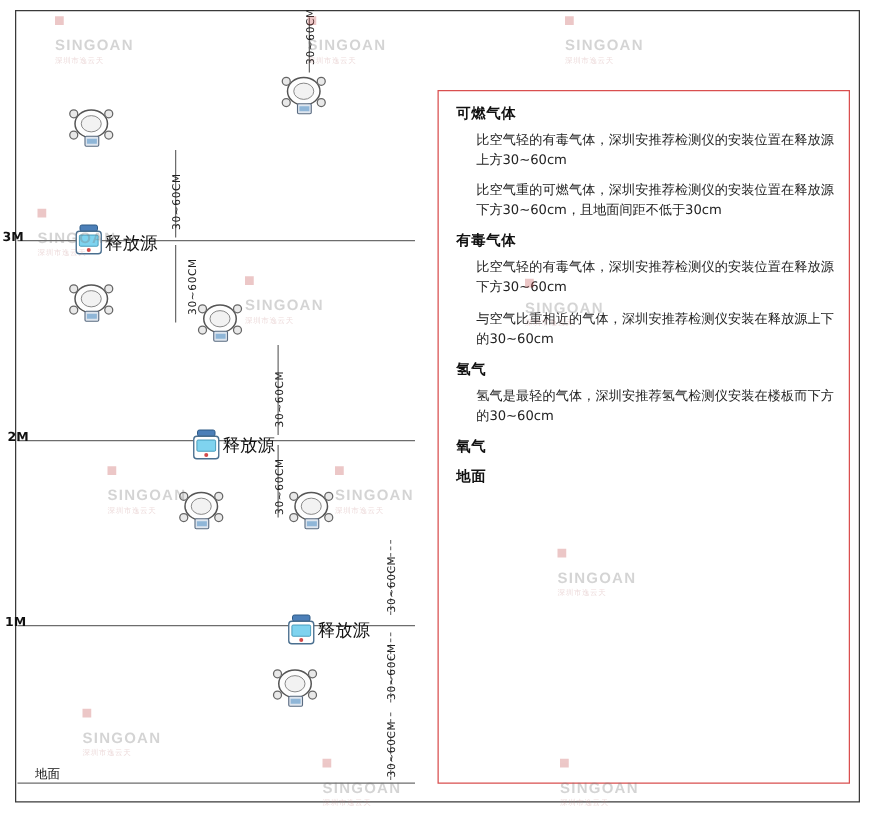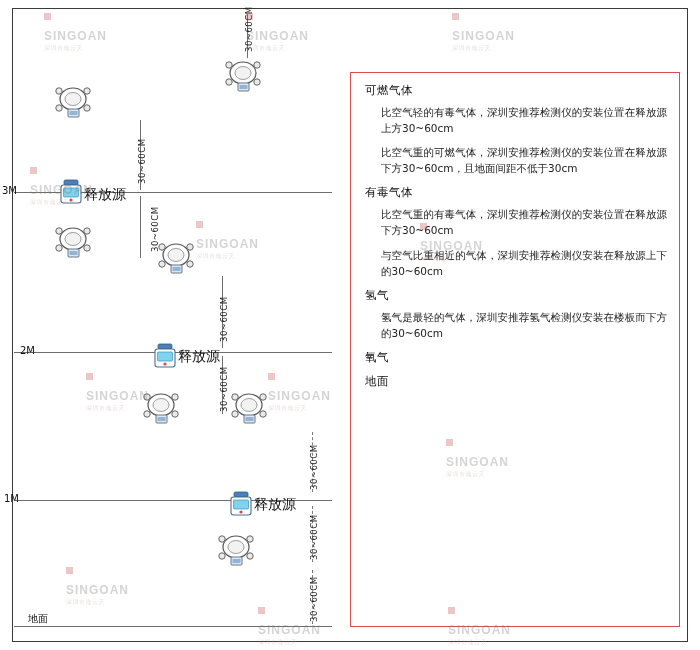--- a/index.html
+++ b/index.html
@@ -23,37 +23,37 @@
   .panel{
     position:absolute;left:350px;top:72px;width:330px;height:555px;
     border:1px solid #d94f4f;
     box-sizing:border-box;
     background:#ffffff;
   }
   .panel-inner{padding:10px 12px 6px 14px;}
   .sec{margin-bottom:9px;}
   .sec h4{
     margin:0 0 6px 0;
-    font-size:11.5px;font-weight:normal;color:#111;
+    font-size:11.5px;font-weight:bold;color:#111;
     letter-spacing:.5px;
   }
   .sec p{
     margin:0 0 8px 0;
     font-size:10.5px;line-height:16px;color:#222;
     padding-left:16px;
     text-align:justify;
   }
 
   
   .hline{position:absolute;height:0;border-top:1px solid #6d6d6d;}
   .vline{position:absolute;width:0;border-left:1px solid #6d6d6d;}
   .dash{position:absolute;width:0;border-left:1px dashed #7a7a7a;}
 
   .lvl-label{
-    position:absolute;font-size:10px;color:#111;font-weight:normal;
+    position:absolute;font-size:10px;color:#111;font-weight:bold;
   }
   .ground-label{position:absolute;font-size:10px;color:#111;}
 
   
   .dim{
     position:absolute;
     font-size:8.5px;color:#222;
     transform:rotate(-90deg);
     transform-origin:left top;
     white-space:nowrap;
@@ -83,21 +83,21 @@
 <div id="stage">
 
   <div class="frame"></div>
 
   <div class="hline" style="left:14px;top:192px;width:318px;"></div>
   <div class="hline" style="left:14px;top:352px;width:318px;"></div>
   <div class="hline" style="left:14px;top:500px;width:318px;"></div>
   <div class="hline" style="left:14px;top:626px;width:318px;"></div>
 
   <div class="lvl-label" style="left:2px;top:185px;">3M</div>
-  <div class="lvl-label" style="left:20px;top:345px;">2M</div>
+  <div class="lvl-label" style="left:6px;top:345px;">2M</div>
   <div class="lvl-label" style="left:4px;top:493px;">1M</div>
   <div class="ground-label" style="left:28px;top:612px;">地面</div>
 
   <div class="vline" style="left:247px;top:14px;height:44px;"></div>
   <div class="dim" style="left:244px;top:52px;">30~60CM</div>
 
   <div class="det" style="left:222px;top:56px;">
     <svg viewBox="0 0 44 38" width="44" height="38">
       <ellipse cx="21" cy="17" rx="13" ry="11" fill="#fdfdfd" stroke="#555" stroke-width="1.2"></ellipse>
       <ellipse cx="21" cy="17" rx="8" ry="6.5" fill="#f2f2f2" stroke="#888" stroke-width=".8"></ellipse>
@@ -242,21 +242,21 @@
     <div class="panel-inner">
 
       <div class="sec">
         <h4>可燃气体</h4>
         <p>比空气轻的有毒气体，深圳安推荐检测仪的安装位置在释放源上方30~60cm</p>
         <p>比空气重的可燃气体，深圳安推荐检测仪的安装位置在释放源下方30~60cm，且地面间距不低于30cm</p>
       </div>
 
       <div class="sec">
         <h4>有毒气体</h4>
-        <p>比空气重的有毒气体，深圳安推荐检测仪的安装位置在释放源下方30~60cm</p>
+        <p>比空气轻的有毒气体，深圳安推荐检测仪的安装位置在释放源下方30~60cm</p>
       </div>
 
       <div class="sec">
         <p>与空气比重相近的气体，深圳安推荐检测仪安装在释放源上下的30~60cm</p>
       </div>
 
       <div class="sec">
         <h4>氢气</h4>
         <p>氢气是最轻的气体，深圳安推荐氢气检测仪安装在楼板而下方的30~60cm</p>
       </div>

